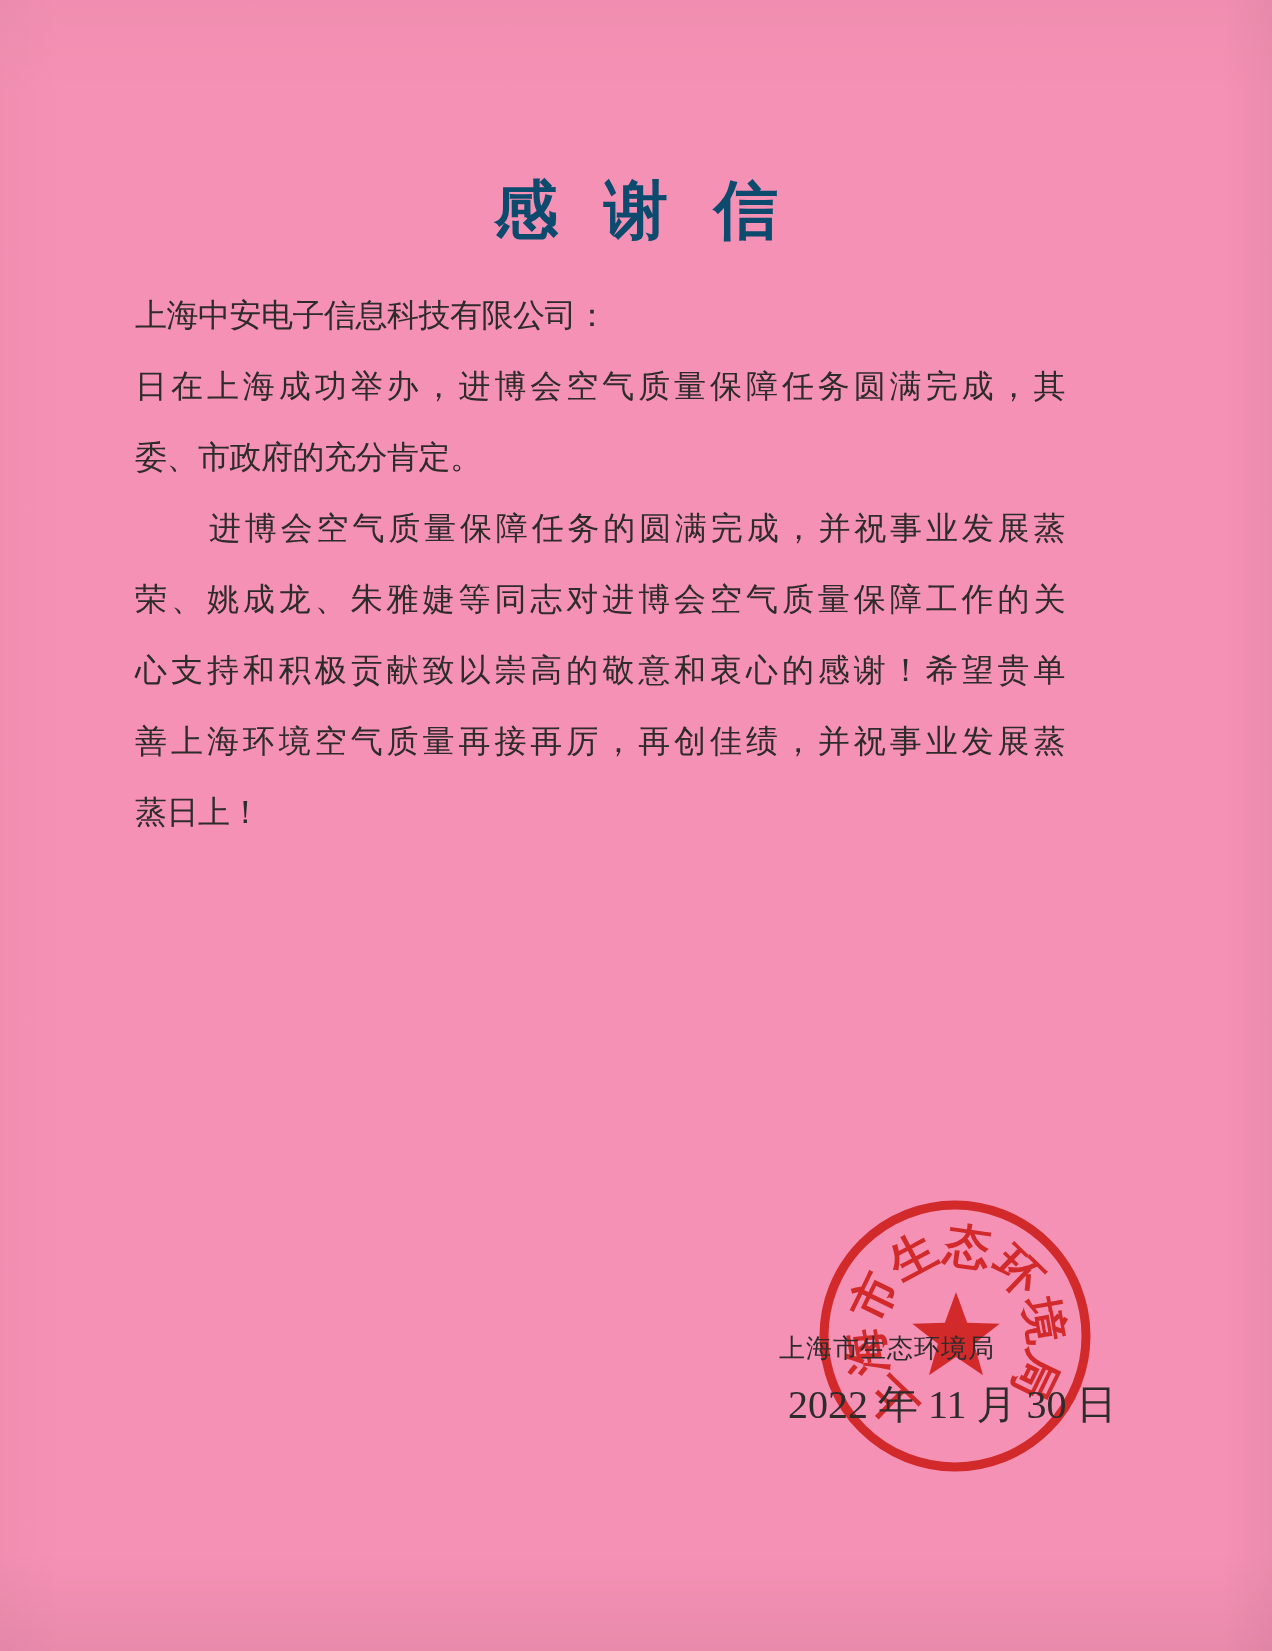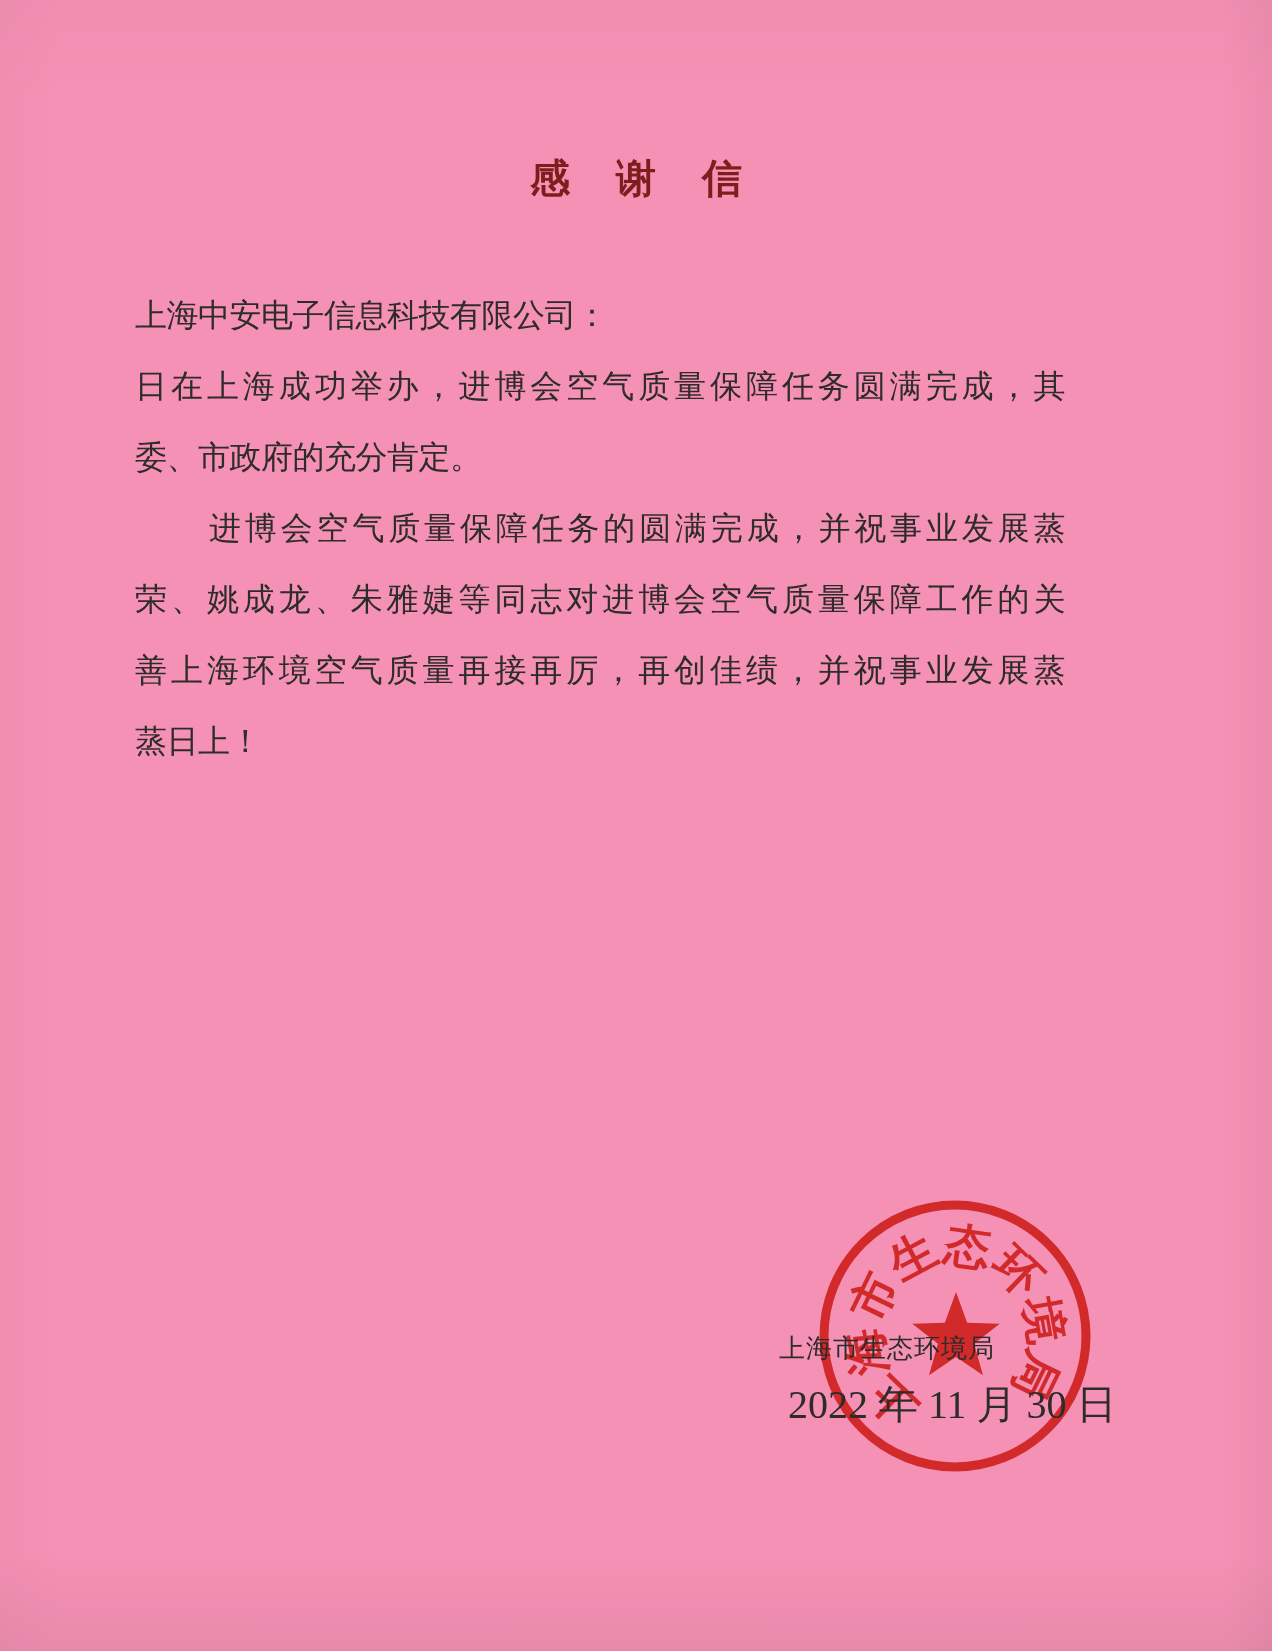--- a/index.html
+++ b/index.html
@@ -23,25 +23,25 @@
     background:
       linear-gradient(to bottom, rgba(0,0,0,0.02), rgba(0,0,0,0) 6%, rgba(0,0,0,0) 94%, rgba(0,0,0,0.05)),
       linear-gradient(to right, rgba(0,0,0,0.02), rgba(0,0,0,0) 5%, rgba(0,0,0,0) 96%, rgba(0,0,0,0.04));
   }
   .letter-title {
     position: absolute;
     top: 124px;
     left: 0;
     width: 100%;
     text-align: center;
-    font-size: 40px;
+    font-size: 64px;
     font-weight: bold;
     letter-spacing: 46px;
     text-indent: 46px; 
-    color: #7f1d1d;
+    color: #0c4a6e;
   }
   .letter-body {
     position: absolute;
     left: 135px;
     top: 280px;
     width: 930px;
     font-size: 32px;
     letter-spacing: -0.5px;
   }
   .line {
@@ -92,20 +92,21 @@
 <div class="scan-vignette"></div>
 
 <h1 class="letter-title">感谢信</h1>
 
 <div class="letter-body">
   <div class="line">上海中安电子信息科技有限公司：</div>
   <div class="line just">日在上海成功举办，进博会空气质量保障任务圆满完成，其</div>
   <div class="line">委、市政府的充分肯定。</div>
   <div class="line just indent">进博会空气质量保障任务的圆满完成，并祝事业发展蒸</div>
   <div class="line just">荣、姚成龙、朱雅婕等同志对进博会空气质量保障工作的关</div>
+  <div class="line just">心支持和积极贡献致以崇高的敬意和衷心的感谢！希望贵单</div>
   <div class="line just">善上海环境空气质量再接再厉，再创佳绩，并祝事业发展蒸</div>
   <div class="line">蒸日上！</div>
 </div>
 
 <svg class="seal" viewBox="-145 -145 290 290" aria-hidden="true">
   <circle cx="0" cy="0" r="131" fill="none" stroke="#d8392c" stroke-width="9"></circle>
   <g fill="#d8392c">
     <path transform="translate(1,2)" d="M0,-46 L11.17,-15.37 L43.75,-14.21 L18.07,5.87 L27.04,37.22 L0,19 L-27.04,37.22 L-18.07,5.87 L-43.75,-14.21 L-11.17,-15.37 Z"></path>
     <text transform="rotate(-136) translate(0,-90)" font-size="46" text-anchor="middle" dominant-baseline="central">上</text>
     <text transform="rotate(-100) translate(0,-90)" font-size="46" text-anchor="middle" dominant-baseline="central">海</text>

